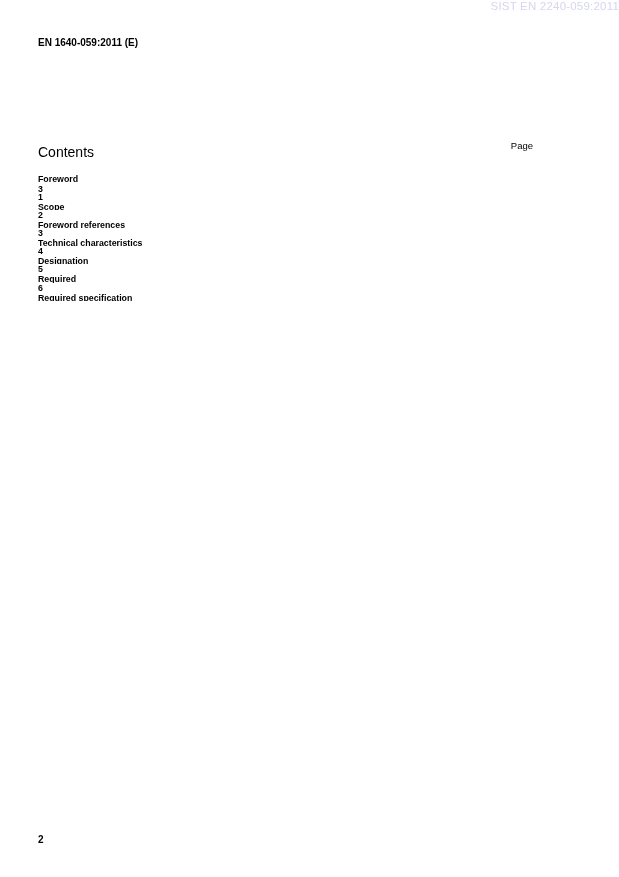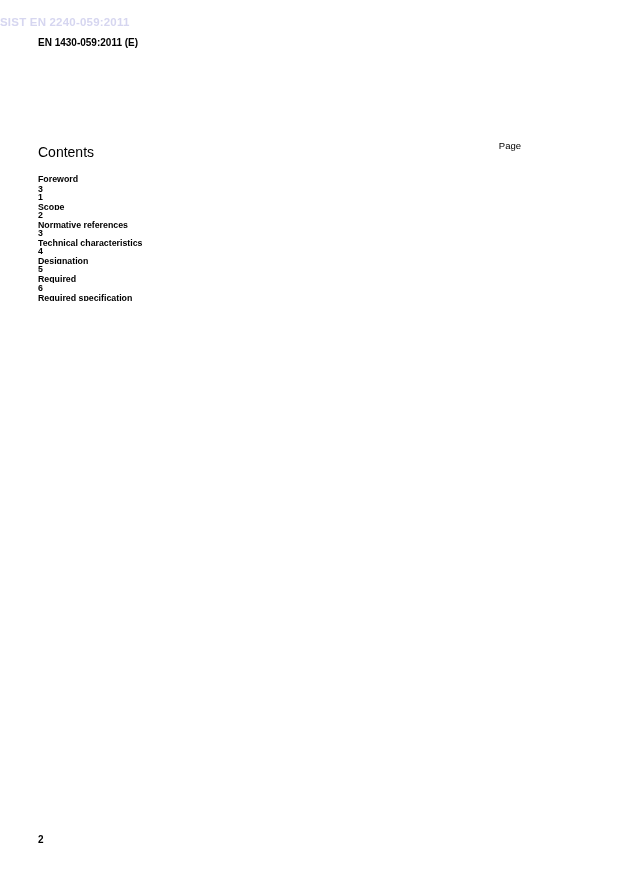--- a/index.html
+++ b/index.html
@@ -1,31 +1,31 @@
 <!DOCTYPE html>
 <html><head>
   <meta charset="utf-8">
   <style>
     html, body { margin: 0; padding: 0; }
     body {
       width: 619px; height: 877px; background: #ffffff; position: relative;
       font-family: "Liberation Sans", sans-serif; color: #000; overflow: hidden;
     }
     .watermark {
-      position: absolute; top: 16px; left: 0; width: 619px; text-align: left;
-      font-size: 11.5px; font-weight: bold; color: #d6d6f0; letter-spacing: 0.2px;
+      position: absolute; top: 0px; left: 0; width: 619px; text-align: right;
+      font-size: 11.5px; font-weight: normal; color: #d6d6f0; letter-spacing: 0.2px;
     }
     .doc-id {
       position: absolute; top: 37px; left: 38px; font-size: 10px; font-weight: bold;
     }
     .contents-title {
       position: absolute; top: 144px; left: 38px; font-size: 14px; font-weight: normal;
     }
     .page-label {
-      position: absolute; top: 140px; left: 476px; width: 45px; text-align: right; font-size: 9.5px;
+      position: absolute; top: 140px; left: 488px; width: 45px; text-align: right; font-size: 9.5px;
     }
     .toc {
       position: absolute; top: 174px; left: 38px; width: 507px;
     }
     .toc-row {
       display: flex; align-items: baseline; height: 18.1px; font-size: 8.8px; font-weight: bold;
       white-space: nowrap; overflow: hidden; flex-direction: column;
     }
     .toc-num { width: 37px; flex: none; }
     .toc-title { flex: none; }
@@ -37,40 +37,40 @@
     .toc-page { flex: none; }
     .page-number {
       position: absolute; top: 834px; left: 38px; font-size: 10px; font-weight: bold;
     }
   </style>
 </head>
 <body>
 
 <div class="watermark">SIST EN 2240-059:2011</div>
 
-<div class="doc-id">EN 1430-059:2011 (E)</div>
+<div class="doc-id">EN 1640-059:2011 (E)</div>
 
 <div class="contents-title">Contents</div>
 <div class="page-label">Page</div>
 
 <div class="toc">
   <div class="toc-row">
     <span class="toc-title">Foreword</span>
     <span class="toc-dots"></span>
     <span class="toc-page">3</span>
   </div>
   <div class="toc-row">
     <span class="toc-num">1</span>
     <span class="toc-title">Scope </span>
     <span class="toc-dots"></span>
     <span class="toc-page">4</span>
   </div>
   <div class="toc-row">
     <span class="toc-num">2</span>
-    <span class="toc-title">Normative references </span>
+    <span class="toc-title">Foreword references </span>
     <span class="toc-dots"></span>
     <span class="toc-page">4</span>
   </div>
   <div class="toc-row">
     <span class="toc-num">3</span>
     <span class="toc-title">Technical characteristics</span>
     <span class="toc-dots"></span>
     <span class="toc-page">5</span>
   </div>
   <div class="toc-row">

